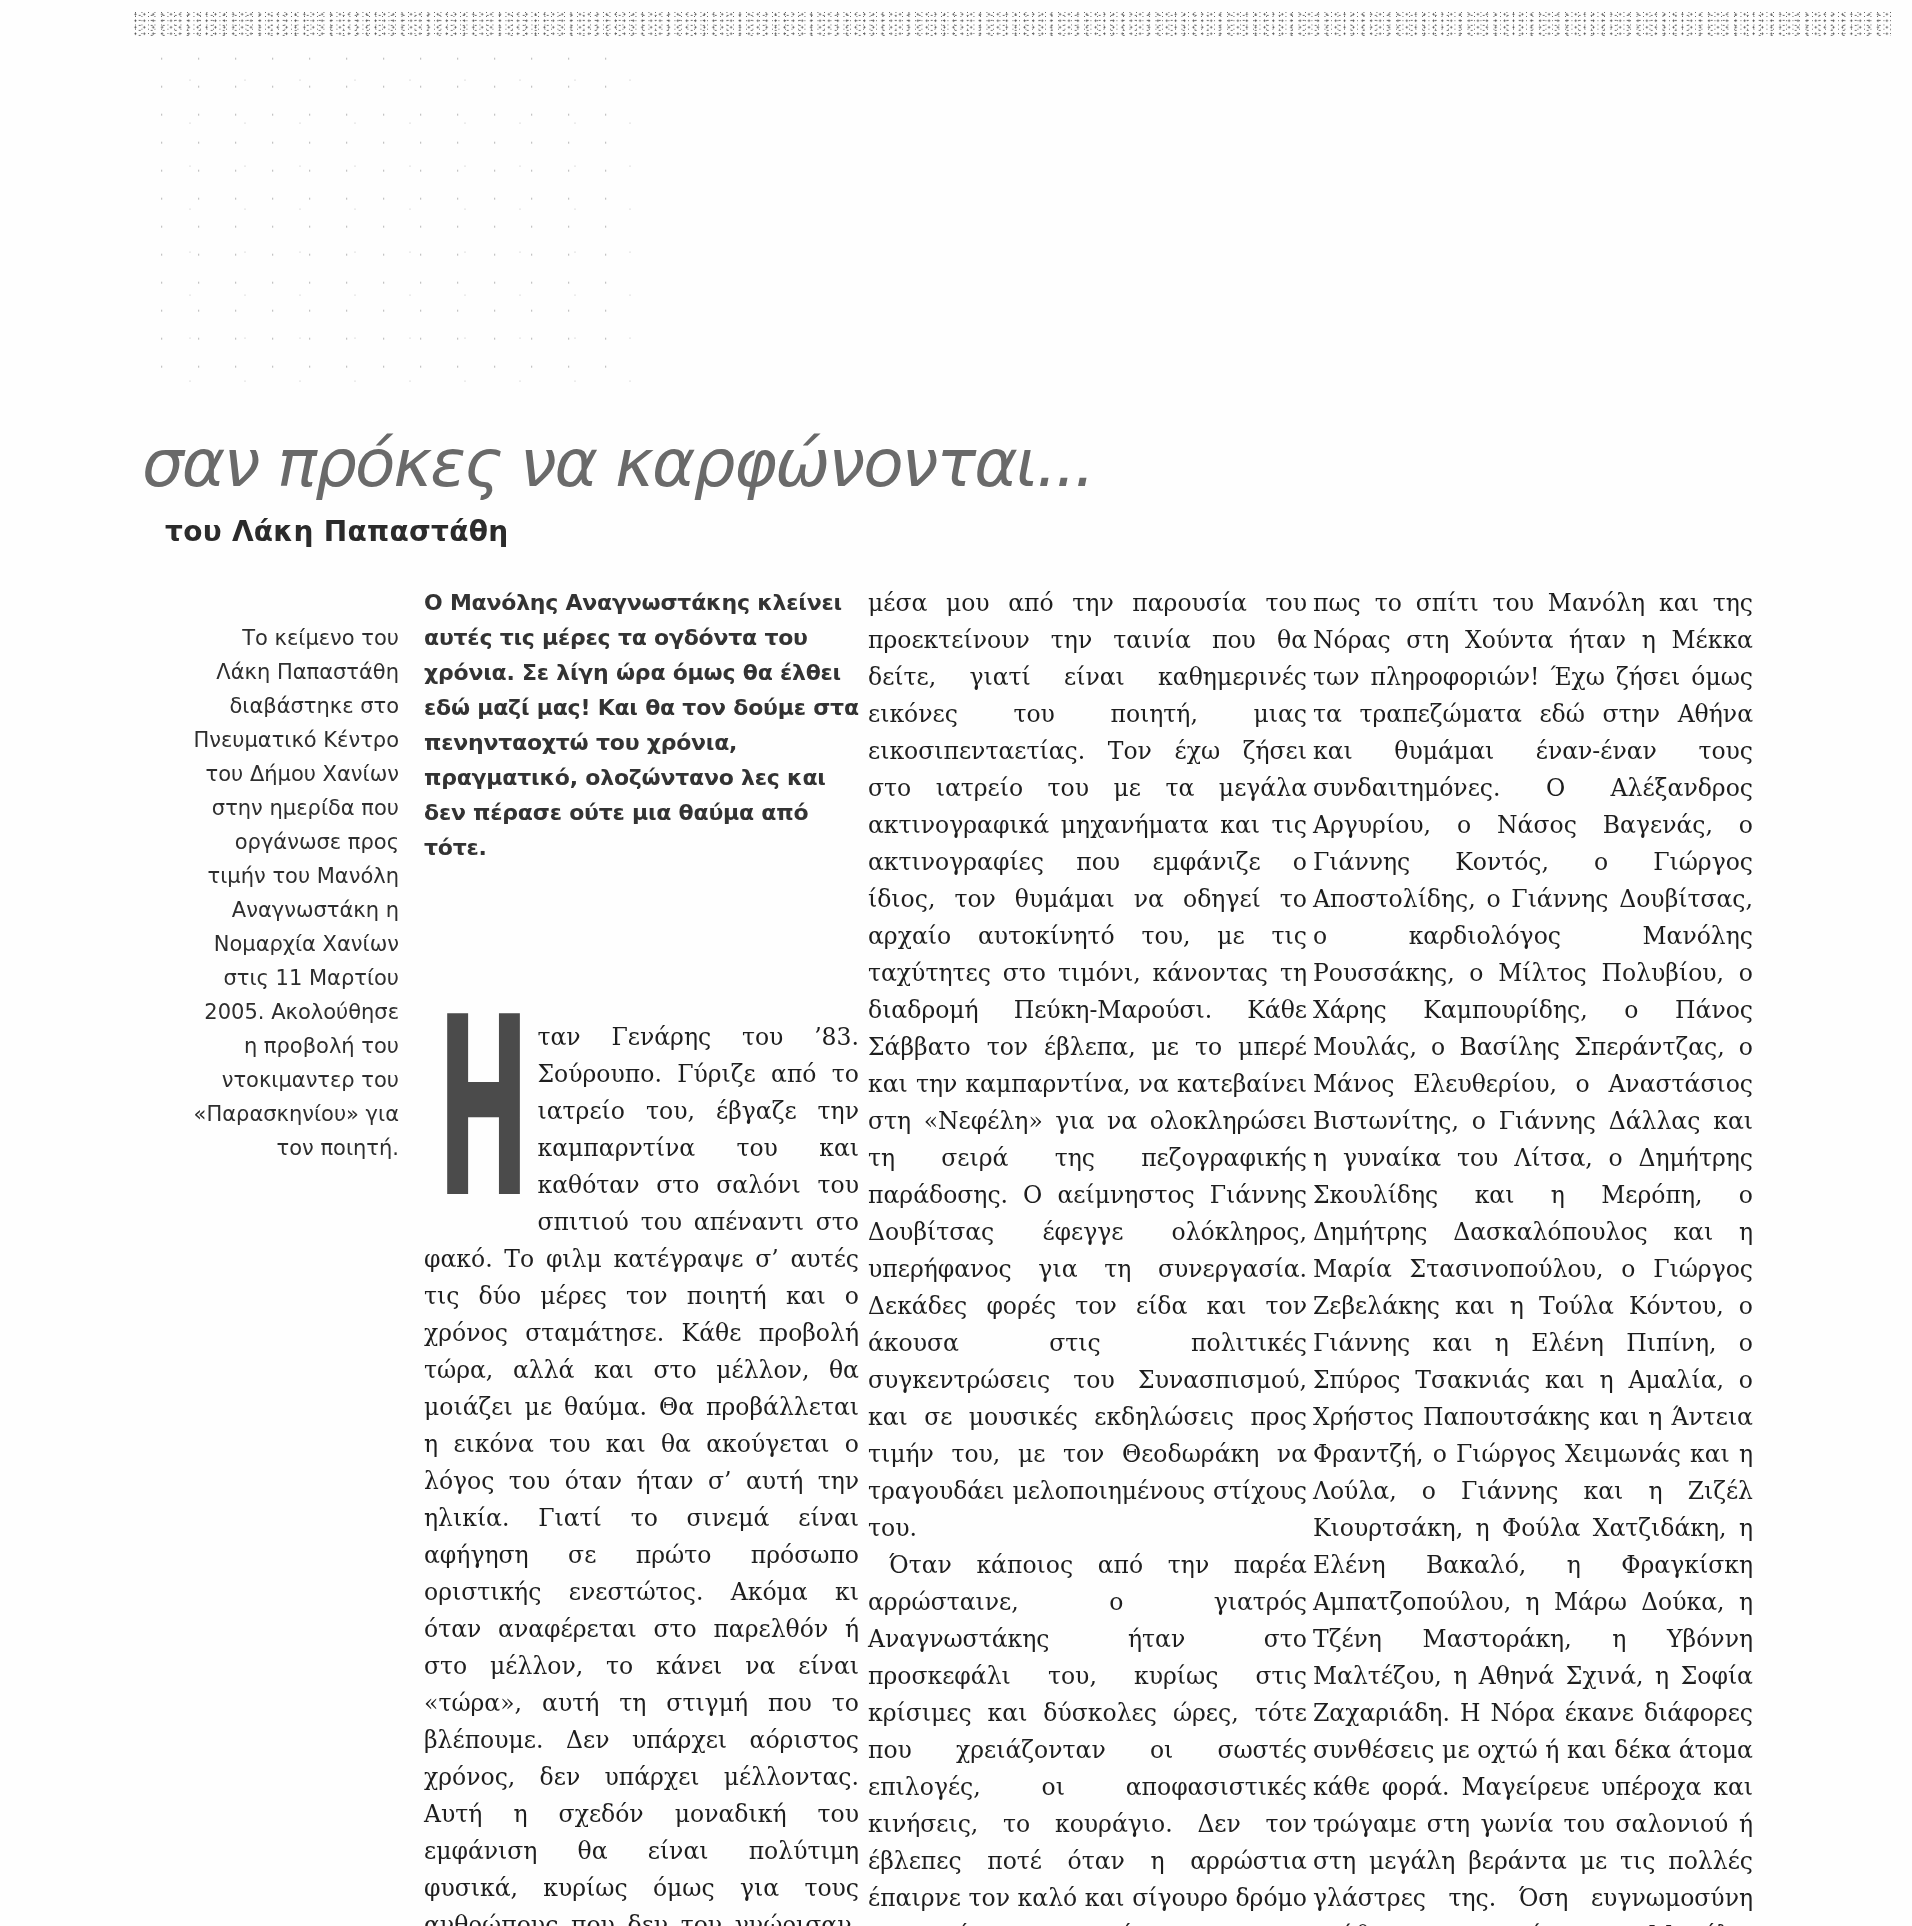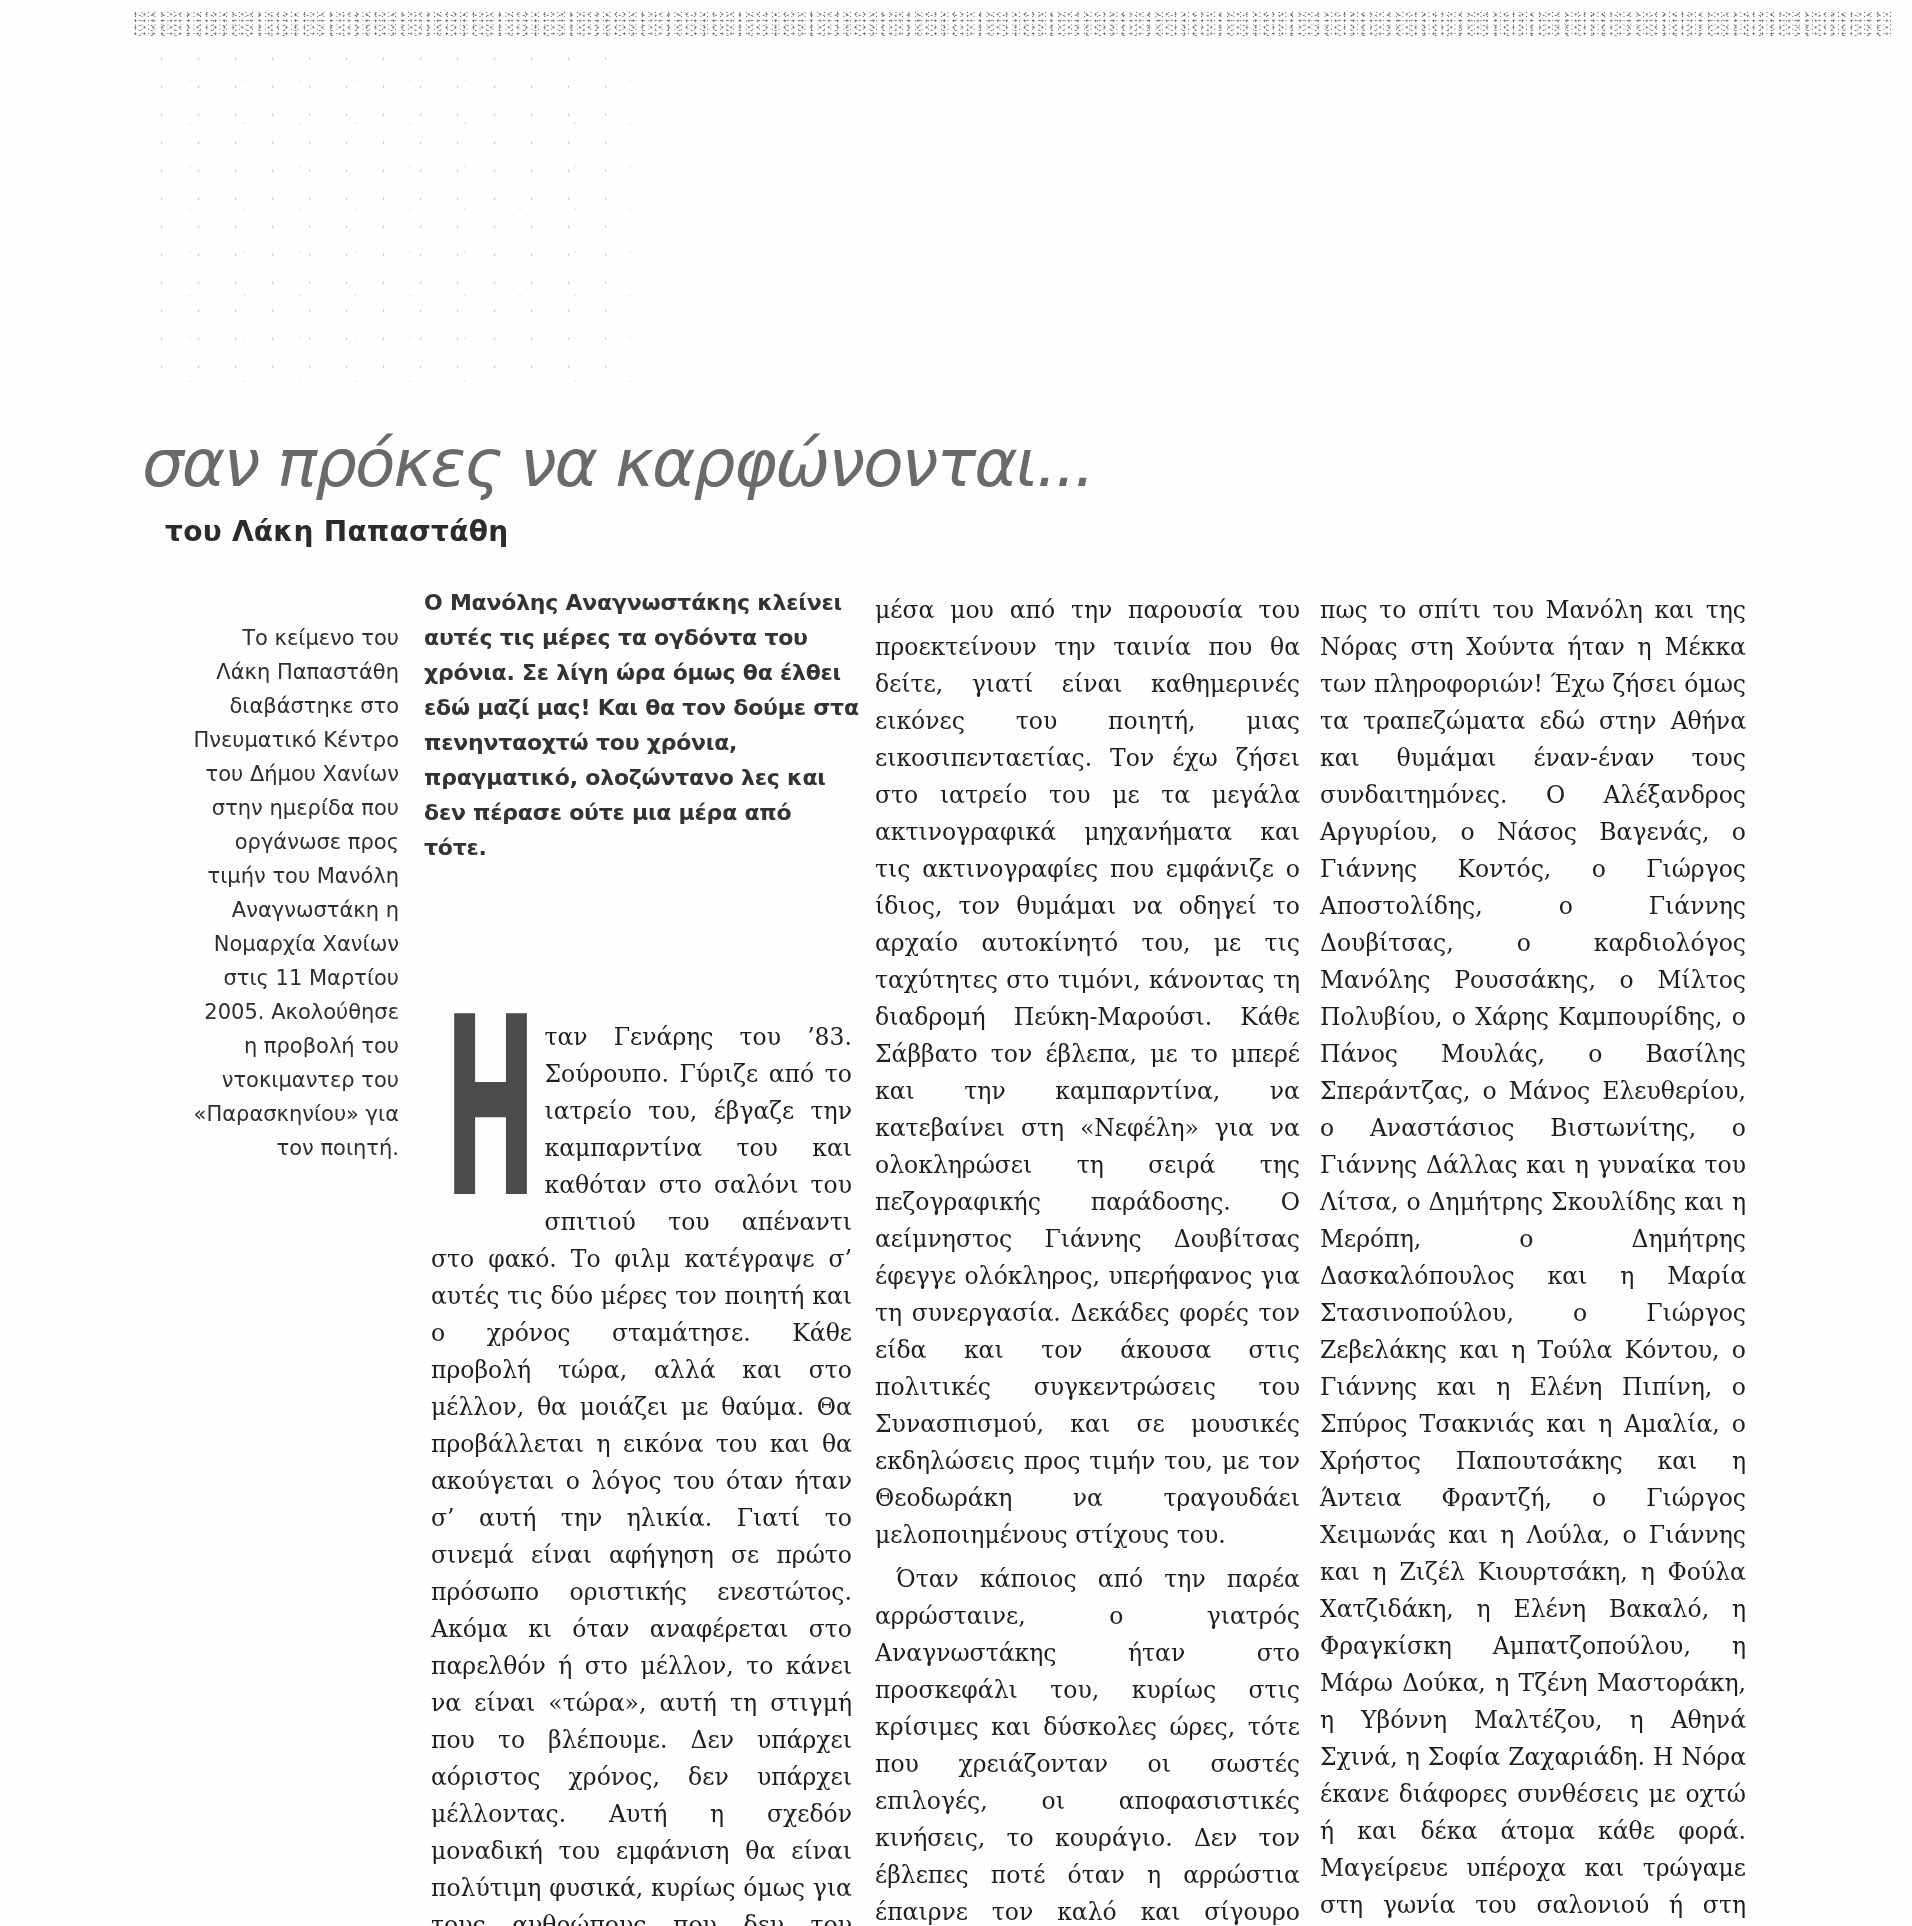--- a/index.html
+++ b/index.html
@@ -107,21 +107,21 @@
     text-align: left;
     margin: 0;
   }
 
   .body-text {
     font-family: "DejaVu Serif", serif;
     font-size: 23.5px;
     line-height: 37px;
     text-align: justify;
     color: #1e1e1e;
-    margin: 7px;
+    margin: 0;
   }
   .body-start { margin-top: 154px; }
   .indent { text-indent: 21px; }
 
   .dropcap {
     float: left;
     width: 82px;
     height: 181px;
     margin: 5.4px 18.5px 0 13px;
     font-family: "DejaVu Sans", sans-serif;
@@ -158,21 +158,21 @@
 Αναγνωστάκη η
 Νομαρχία Χανίων
 στις 11 Μαρτίου
 2005. Ακολούθησε
 η προβολή του
 ντοκιμαντερ του
 «Παρασκηνίου» για
 τον ποιητή.</div>
 
   <div class="col col-1">
-    <p class="intro">Ο Μανόλης Αναγνωστάκης κλείνει αυτές τις μέρες τα ογδόντα του χρόνια. Σε λίγη ώρα όμως θα έλθει εδώ μαζί μας! Και θα τον δούμε στα πενηνταοχτώ του χρόνια, πραγματικό, ολοζώντανο λες και δεν πέρασε ούτε μια μέρα από τότε.</p>
+    <p class="intro">Ο Μανόλης Αναγνωστάκης κλείνει αυτές τις μέρες τα ογδόντα του χρόνια. Σε λίγη ώρα όμως θα έλθει εδώ μαζί μας! Και θα τον δούμε στα πενηνταοχτώ του χρόνια, πραγματικό, ολοζώντανο λες και δεν πέρασε ούτε μια θαύμα από τότε.</p>
 
     <p class="body-text body-start">
       <span class="dropcap">Η</span><span>ταν Γενάρης του ’83. Σούρουπο. Γύριζε από το ιατρείο του, έβγαζε την καμπαρντίνα του και καθόταν στο σαλόνι του σπιτιού του απέναντι στο φακό. Το φιλμ κατέγραψε σ’ αυτές τις δύο μέρες τον ποιητή και ο χρόνος σταμάτησε. Κάθε προβολή τώρα, αλλά και στο μέλλον, θα μοιάζει με θαύμα. Θα προβάλλεται η εικόνα του και θα ακούγεται ο λόγος του όταν ήταν σ’ αυτή την ηλικία. Γιατί το σινεμά είναι αφήγηση σε πρώτο πρόσωπο οριστικής ενεστώτος. Ακόμα κι όταν αναφέρεται στο παρελθόν ή στο μέλλον, το κάνει να είναι «τώρα», αυτή τη στιγμή που το βλέπουμε. Δεν υπάρχει αόριστος χρόνος, δεν υπάρχει μέλλοντας. Αυτή η σχεδόν μοναδική του εμφάνιση θα είναι πολύτιμη φυσικά, κυρίως όμως για τους ανθρώπους που δεν τον γνώρισαν. Γιατί οι φίλοι του τον θυμούνται χρόνια τώρα. Θεσσαλονικείς και Αθηναίοι.</span>
     </p>
 
   </div>
 
   <div class="col col-2">
     <p class="body-text">μέσα μου από την παρουσία του προεκτείνουν την ταινία που θα δείτε, γιατί είναι καθημερινές εικόνες του ποιητή, μιας εικοσιπενταετίας. Τον έχω ζήσει στο ιατρείο του με τα μεγάλα ακτινογραφικά μηχανήματα και τις ακτινογραφίες που εμφάνιζε ο ίδιος, τον θυμάμαι να οδηγεί το αρχαίο αυτοκίνητό του, με τις ταχύτητες στο τιμόνι, κάνοντας τη διαδρομή Πεύκη-Μαρούσι. Κάθε Σάββατο τον έβλεπα, με το μπερέ και την καμπαρντίνα, να κατεβαίνει στη «Νεφέλη» για να ολοκληρώσει τη σειρά της πεζογραφικής παράδοσης. Ο αείμνηστος Γιάννης Δουβίτσας έφεγγε ολόκληρος, υπερήφανος για τη συνεργασία. Δεκάδες φορές τον είδα και τον άκουσα στις πολιτικές συγκεντρώσεις του Συνασπισμού, και σε μουσικές εκδηλώσεις προς τιμήν του, με τον Θεοδωράκη να τραγουδάει μελοποιημένους στίχους του.</p>
     <p class="body-text indent">Όταν κάποιος από την παρέα αρρώσταινε, ο γιατρός Αναγνωστάκης ήταν στο προσκεφάλι του, κυρίως στις κρίσιμες και δύσκολες ώρες, τότε που χρειάζονταν οι σωστές επιλογές, οι αποφασιστικές κινήσεις, το κουράγιο. Δεν τον έβλεπες ποτέ όταν η αρρώστια έπαιρνε τον καλό και σίγουρο δρόμο της ανάρρωσης κι έρχονταν στον ασθενή τα φοντάν, τα λουλούδια και τα σοκολατάκια.</p>

